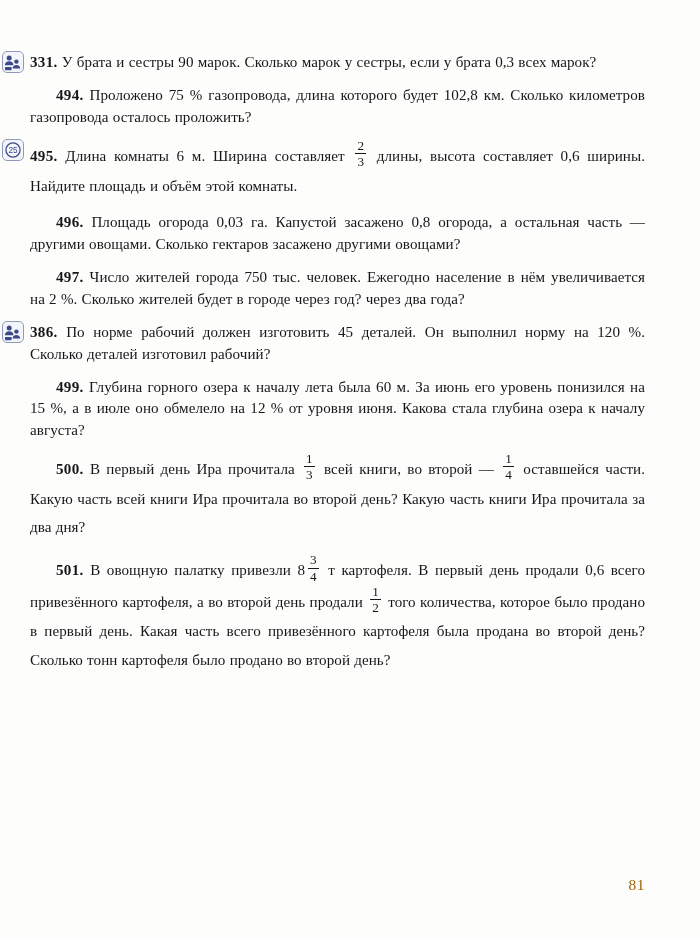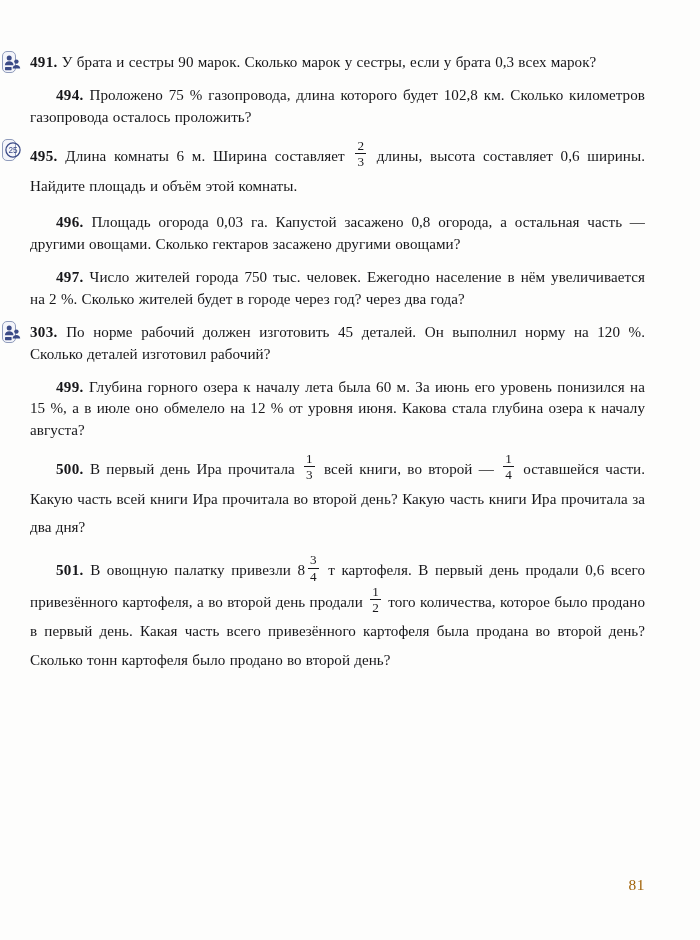--- a/index.html
+++ b/index.html
@@ -47,21 +47,21 @@
   }
 
   
   .with-icon { padding-left: 0; }
 
   
   .marginicon {
     position: absolute;
     left: -28px;
     top: -1px;
-    width: 14px;
+    width: 22px;
     height: 22px;
     border: 1px solid #8f9bbb;
     border-radius: 5px;
     background: #f4f5fa;
     box-sizing: border-box;
     display: block;
   }
   .marginicon svg { display: block; width: 20px; height: 20px; }
 
   
@@ -109,37 +109,37 @@
 <div id="page">
   <div id="problem-list">
       <p class="problem with-icon"><span class="marginicon">
           <svg viewBox="0 0 20 20" aria-hidden="true">
             <circle cx="6.2" cy="6.0" r="2.5" fill="#3b4a86"></circle>
             <path d="M1.9 13.2c0-2.5 1.9-4.0 4.3-4.0s4.3 1.5 4.3 4.0z" fill="#3b4a86"></path>
             <circle cx="13.4" cy="9.6" r="2.2" fill="#3b4a86"></circle>
             <path d="M9.6 16.6c0-2.2 1.7-3.5 3.8-3.5s3.8 1.3 3.8 3.5z" fill="#3b4a86"></path>
             <rect x="2.0" y="15.0" width="6.6" height="3.2" rx="0.6" fill="#3b4a86"></rect>
           </svg>
-        </span><span class="num">491.</span><span> У брата и сестры 90 марок. Сколько марок у сестры, если у брата 0,3 всех марок?</span></p>
+        </span><span class="num">331.</span><span> У брата и сестры 90 марок. Сколько марок у сестры, если у брата 0,3 всех марок?</span></p>
       <p class="problem"><span class="indent"></span><span class="num">494.</span><span> Проложено 75 % газопровода, длина которого будет 102,8 км. Сколько километров газопровода осталось проложить?</span></p>
       <p class="problem hasfrac with-icon"><span class="marginicon">
           <svg viewBox="0 0 20 20" aria-hidden="true">
             <circle cx="10" cy="10" r="7.1" fill="none" stroke="#3b4a86" stroke-width="1.25"></circle>
             <text x="10" y="13.4" text-anchor="middle" font-family="Liberation Sans, sans-serif" font-size="8.2" fill="#3b4a86">25</text>
           </svg>
         </span><span class="num">495.</span><span> Длина комнаты 6 м. Ширина составляет </span><span class="frac"><span class="n">2</span><span class="d">3</span></span><span> длины, высота составляет 0,6 ширины. Найдите площадь и объём этой комнаты.</span></p>
       <p class="problem"><span class="indent"></span><span class="num">496.</span><span> Площадь огорода 0,03 га. Капустой засажено 0,8 огорода, а остальная часть — другими овощами. Сколько гектаров засажено другими овощами?</span></p>
       <p class="problem"><span class="indent"></span><span class="num">497.</span><span> Число жителей города 750 тыс. человек. Ежегодно население в нём увеличивается на 2 %. Сколько жителей будет в городе через год? через два года?</span></p>
       <p class="problem with-icon"><span class="marginicon">
           <svg viewBox="0 0 20 20" aria-hidden="true">
             <circle cx="6.2" cy="6.0" r="2.5" fill="#3b4a86"></circle>
             <path d="M1.9 13.2c0-2.5 1.9-4.0 4.3-4.0s4.3 1.5 4.3 4.0z" fill="#3b4a86"></path>
             <circle cx="13.4" cy="9.6" r="2.2" fill="#3b4a86"></circle>
             <path d="M9.6 16.6c0-2.2 1.7-3.5 3.8-3.5s3.8 1.3 3.8 3.5z" fill="#3b4a86"></path>
             <rect x="2.0" y="15.0" width="6.6" height="3.2" rx="0.6" fill="#3b4a86"></rect>
           </svg>
-        </span><span class="num">303.</span><span> По норме рабочий должен изготовить 45 деталей. Он выполнил норму на 120 %. Сколько деталей изготовил рабочий?</span></p>
+        </span><span class="num">386.</span><span> По норме рабочий должен изготовить 45 деталей. Он выполнил норму на 120 %. Сколько деталей изготовил рабочий?</span></p>
       <p class="problem"><span class="indent"></span><span class="num">499.</span><span> Глубина горного озера к началу лета была 60 м. За июнь его уровень понизился на 15 %, а в июле оно обмелело на 12 % от уровня июня. Какова стала глубина озера к началу августа?</span></p>
       <p class="problem hasfrac"><span class="indent"></span><span class="num">500.</span><span> В первый день Ира прочитала </span><span class="frac"><span class="n">1</span><span class="d">3</span></span><span> всей книги, во второй — </span><span class="frac"><span class="n">1</span><span class="d">4</span></span><span> оставшейся части. Какую часть всей книги Ира прочитала во второй день? Какую часть книги Ира прочитала за два дня?</span></p>
       <p class="problem hasfrac"><span class="indent"></span><span class="num">501.</span><span> В овощную палатку привезли </span><span class="mixed"><span class="whole">8</span><span class="frac"><span class="n">3</span><span class="d">4</span></span></span><span> т картофеля. В первый день продали 0,6 всего привезённого картофеля, а во второй день продали </span><span class="frac"><span class="n">1</span><span class="d">2</span></span><span> того количества, которое было продано в первый день. Какая часть всего привезённого картофеля была продана во второй день? Сколько тонн картофеля было продано во второй день?</span></p>
     </div>
   <div id="folio">81</div>
 </div>
 
 </body></html>

